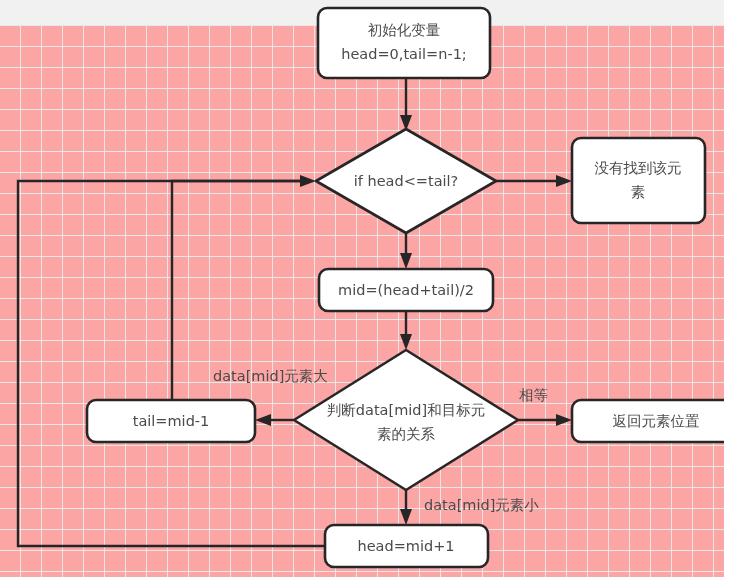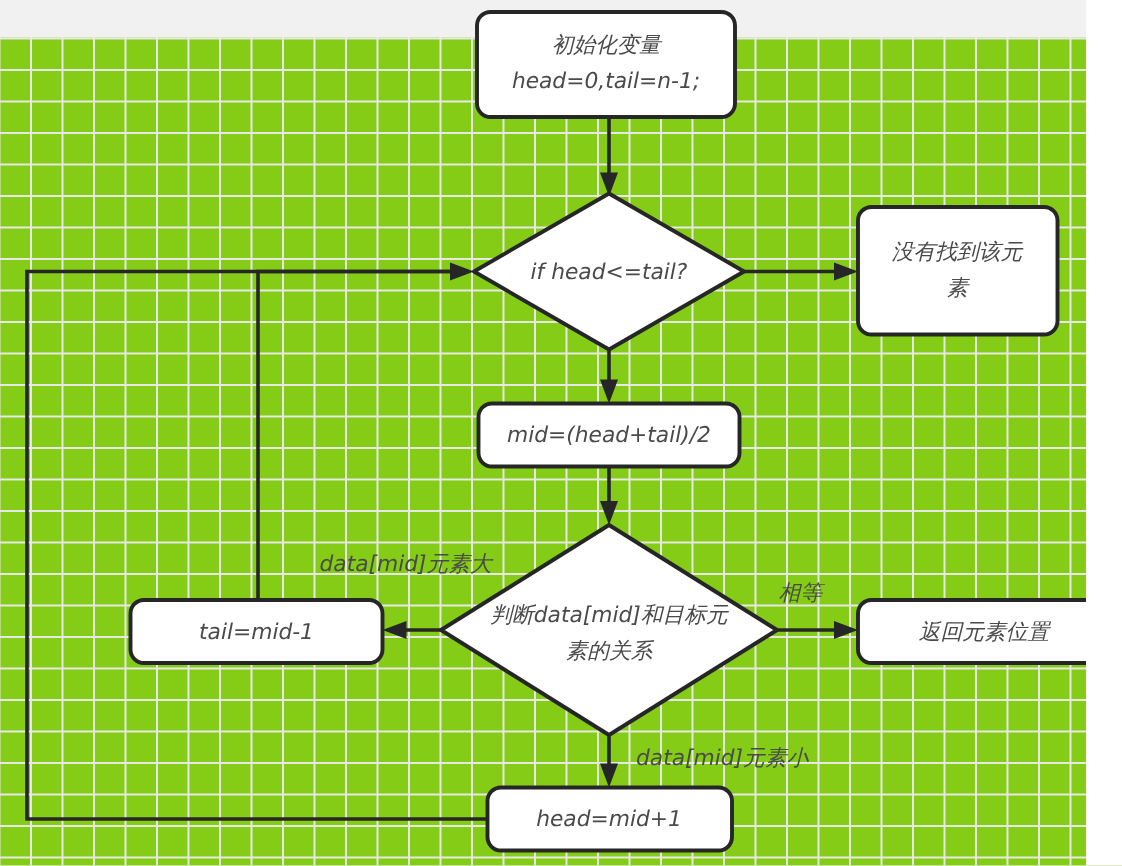--- a/index.html
+++ b/index.html
@@ -5,23 +5,22 @@
   html, body {
     margin: 0;
     padding: 0;
     background: #ffffff;
   }
   #canvas {
     position: relative;
     width: 724px;
     height: 577px;
     overflow: hidden;
-    background: #84cc16;
+    background: #fca5a5;
     font-family: "DejaVu Sans", "Liberation Sans", sans-serif;
-    font-style: italic;
   }
   
   #grid-bg {
     position: absolute;
     left: 0; top: 0;
     width: 748px; height: 577px;
     background-image:
       linear-gradient(to right, #e8e8e8 1px, transparent 1px),
       linear-gradient(to bottom, #e8e8e8 1px, transparent 1px);
     background-size: 21px 21px;

